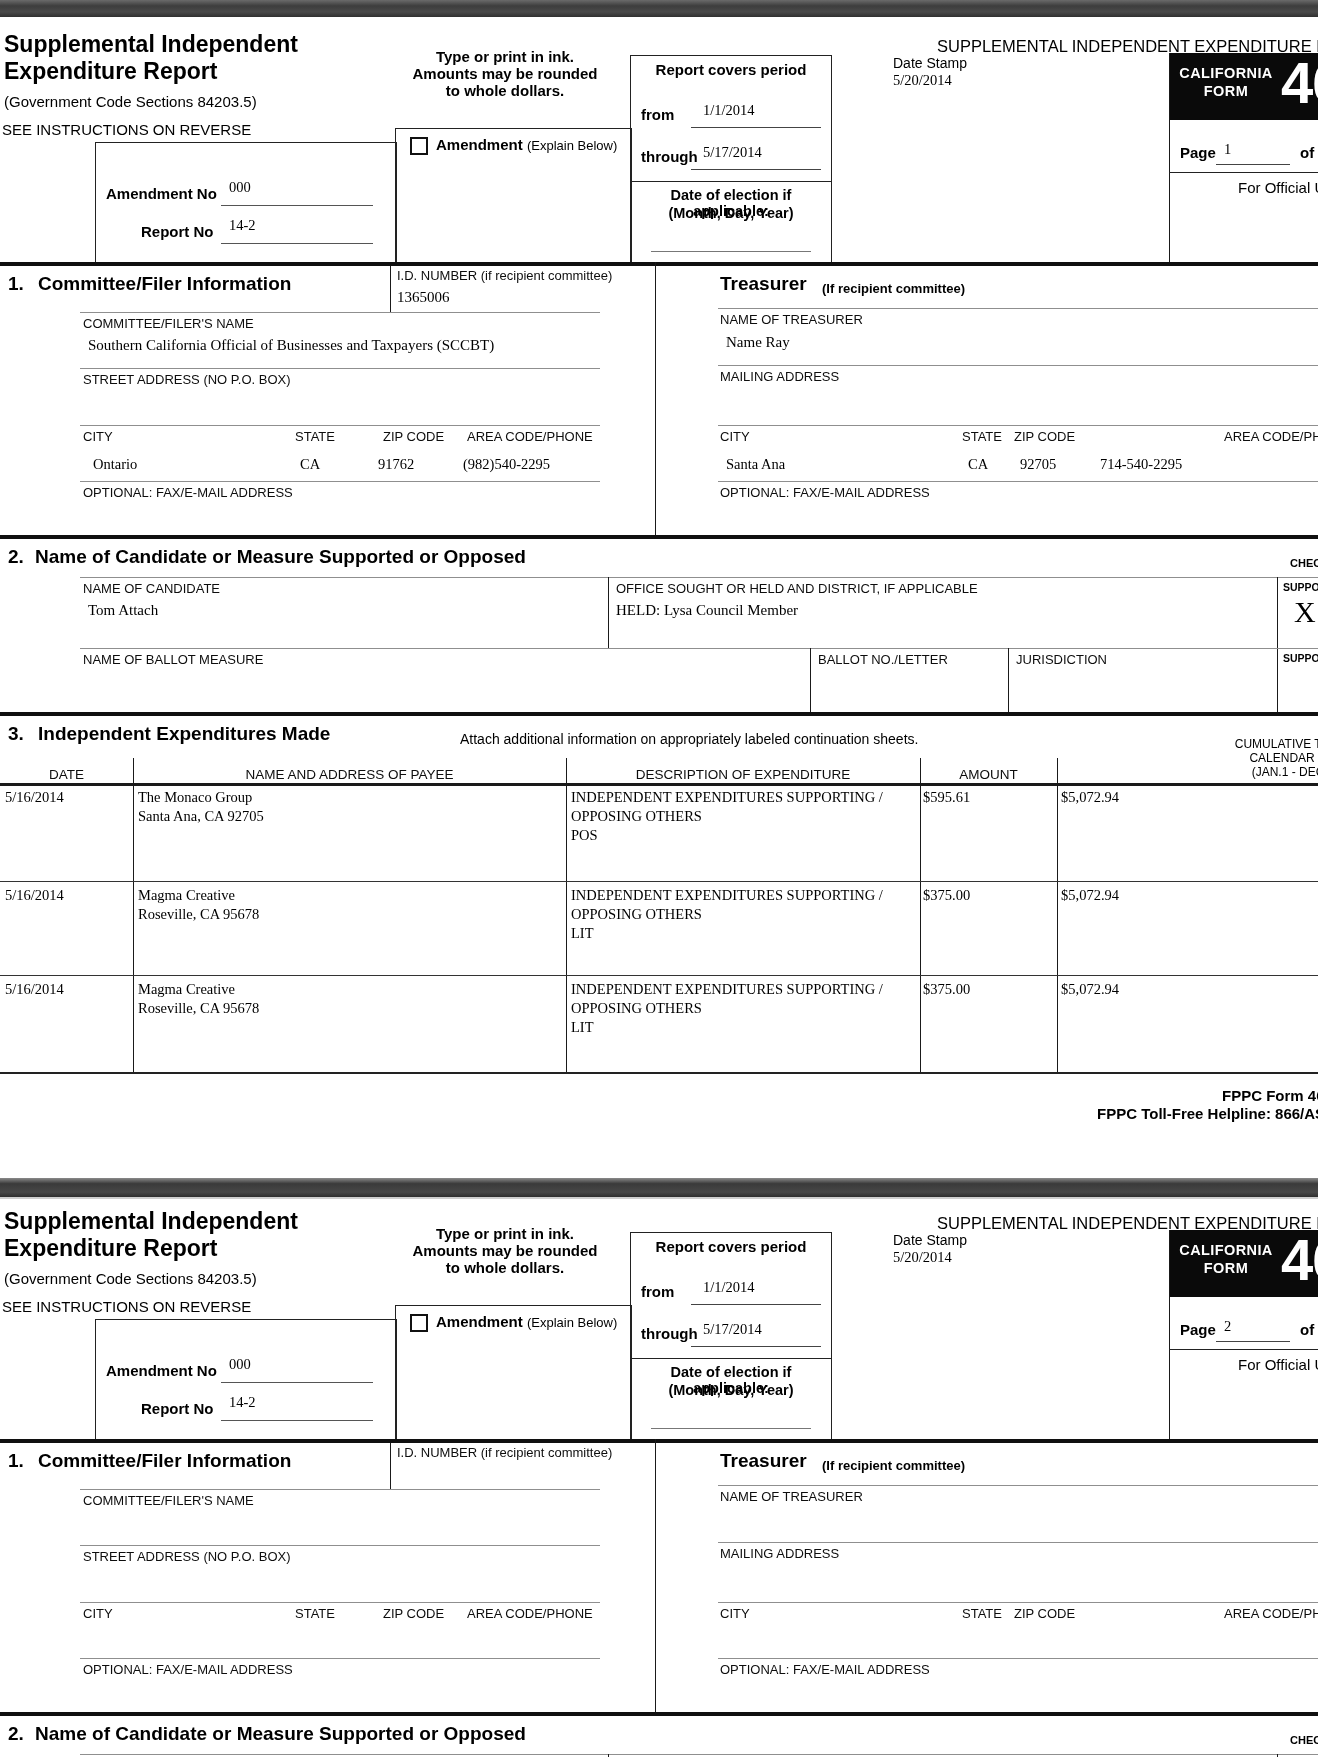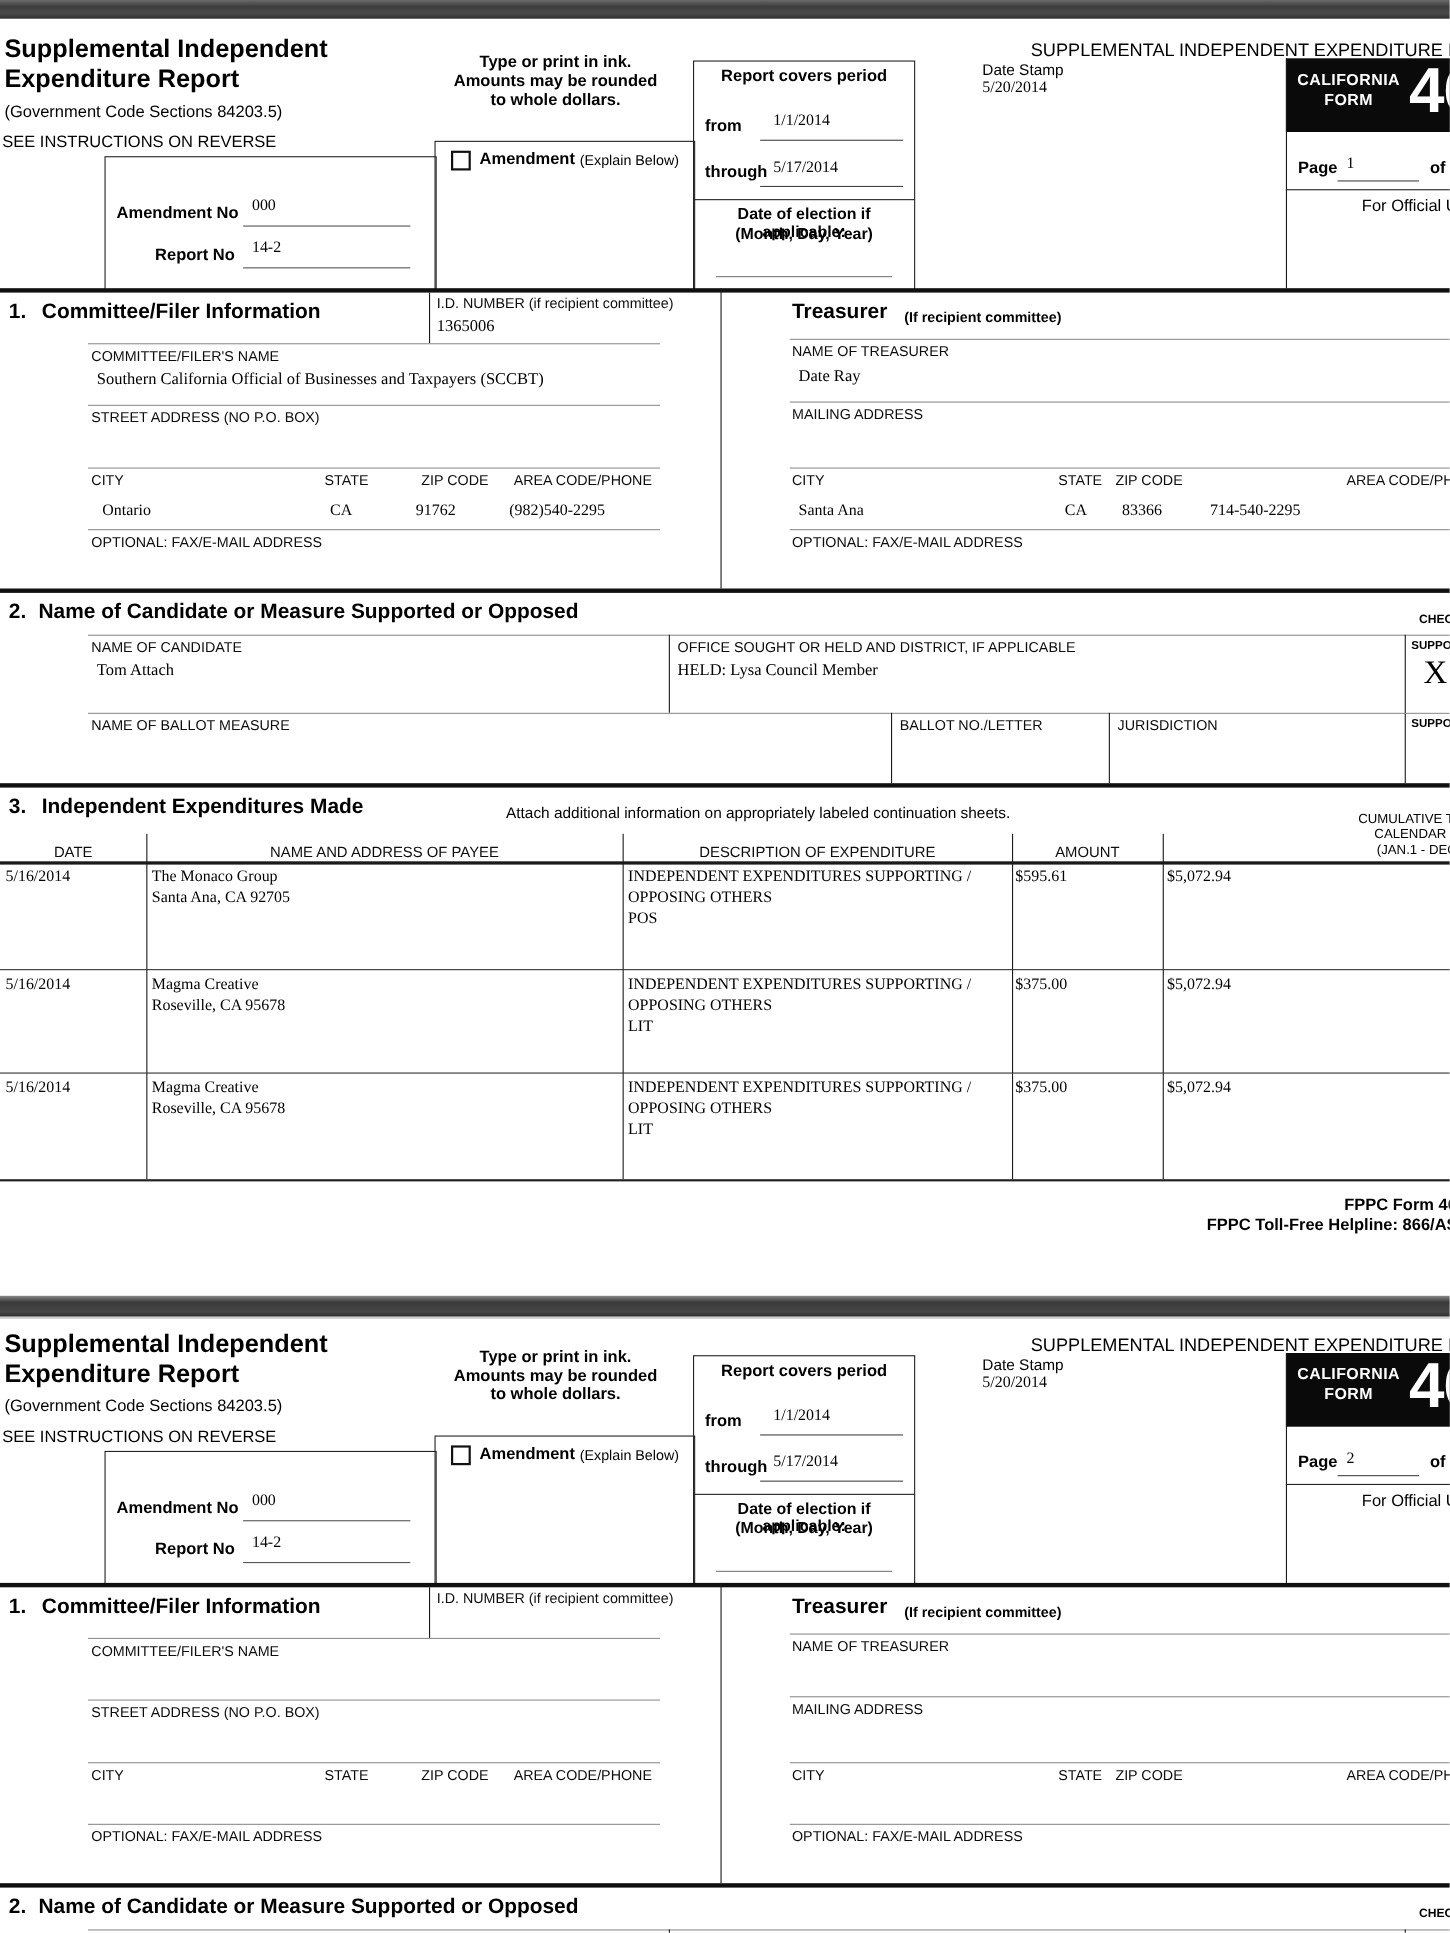--- a/index.html
+++ b/index.html
@@ -122,31 +122,31 @@
   <div class="a sr cell" style="left:463px;top:438px">(982)540-2295</div>
   <div class="a hl" style="left:80px;top:464px;width:520px"></div>
   <div class="a lb" style="left:83px;top:468px">OPTIONAL: FAX/E-MAIL ADDRESS</div>
 
   <div class="vl" style="left:655px;top:245px;height:273px"></div>
 
   <div class="a h19" style="left:720px;top:256px">Treasurer</div>
   <div class="a b" style="left:822px;top:264px;font-size:13px">(If recipient committee)</div>
   <div class="a hl" style="left:718px;top:291px;width:600px"></div>
   <div class="a lb" style="left:720px;top:295px">NAME OF TREASURER</div>
-  <div class="a sr val" style="left:726px;top:317px">Date Ray</div>
+  <div class="a sr val" style="left:726px;top:317px">Name Ray</div>
   <div class="a hl" style="left:718px;top:348px;width:600px"></div>
   <div class="a lb" style="left:720px;top:352px">MAILING ADDRESS</div>
   <div class="a hl" style="left:718px;top:408px;width:600px"></div>
   <div class="a lb" style="left:720px;top:412px">CITY</div>
   <div class="a lb" style="left:962px;top:412px">STATE</div>
   <div class="a lb" style="left:1014px;top:412px">ZIP CODE</div>
   <div class="a lb nw" style="left:1224px;top:412px">AREA CODE/PHONE</div>
   <div class="a sr cell" style="left:726px;top:438px">Santa Ana</div>
   <div class="a sr cell" style="left:968px;top:438px">CA</div>
-  <div class="a sr cell" style="left:1020px;top:438px">83366</div>
+  <div class="a sr cell" style="left:1020px;top:438px">92705</div>
   <div class="a sr cell" style="left:1100px;top:438px">714-540-2295</div>
   <div class="a hl" style="left:718px;top:464px;width:600px"></div>
   <div class="a lb" style="left:720px;top:468px">OPTIONAL: FAX/E-MAIL ADDRESS</div>
 
   <div class="thick" style="top:518px"></div>
   <div class="a h19" style="left:8px;top:529px">2.</div>
   <div class="a h19" style="left:35px;top:529px">Name of Candidate or Measure Supported or Opposed</div>
   <div class="a b nw" style="left:1290px;top:540px;font-size:11px">CHECK ONE</div>
 
   <div class="a hl" style="left:80px;top:560px;width:1238px"></div>

